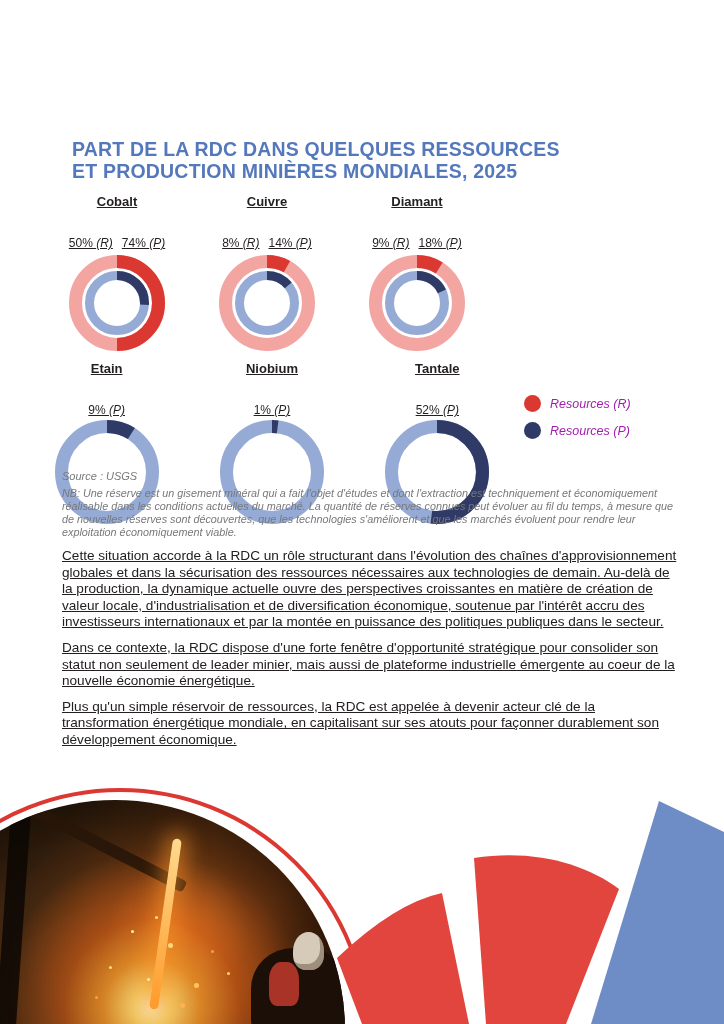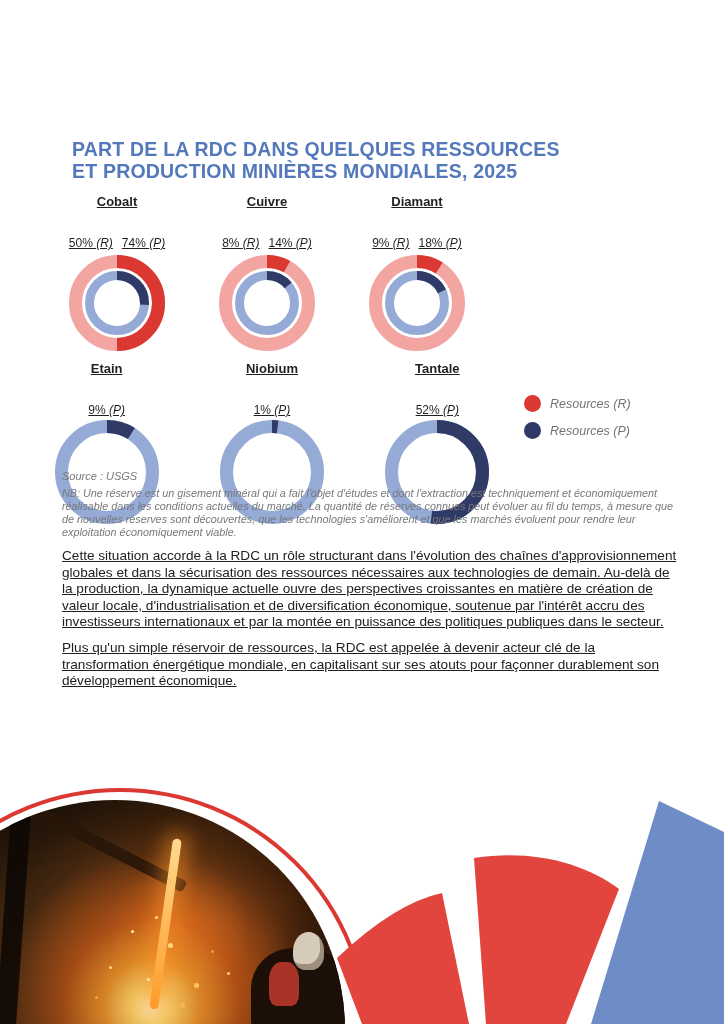--- a/index.html
+++ b/index.html
@@ -19,21 +19,21 @@
   .m-vals{font-size:12px;line-height:14px;white-space:nowrap;margin-top:27px;}
   .m-vals .tag{font-style:italic;}
   .m-vals .grp2{margin-left:9px;}
   .cell svg{margin-top:5px;display:block;}
   .chart-row.r2{margin-top:10px;gap:36px;}
   .chart-row.r2 .cell svg{margin-top:3px;}
   
   .legend{position:absolute;left:524px;top:390px;}
   .legend-item{display:flex;align-items:center;height:27px;}
   .legend-dot{width:17px;height:17px;border-radius:50%;margin-right:9px;flex:0 0 auto;}
-  .legend-label{font-size:12.5px;font-style:italic;color:#737373;}
+  .legend-label{font-size:12.5px;font-style:italic;color:#a21caf;}
   
   .source{position:absolute;left:62px;top:470px;font-size:11px;font-style:italic;color:#77787b;}
   .note{position:absolute;left:62px;top:487px;width:618px;font-size:10.8px;
     line-height:13px;font-style:italic;color:#77787b;}
   
   .bodytext{position:absolute;left:62px;top:548px;width:616px;text-decoration:underline;}
   .bodytext p{margin:0 0 9px 0;font-size:13.6px;line-height:16.6px;color:#232022;}
   
   .photo-arc{position:absolute;left:-130px;top:788px;width:492px;height:492px;
     border:4.5px solid #DC3832;border-radius:50%;z-index:1;}
@@ -146,20 +146,21 @@
         <span class="legend-dot" style="background: rgb(47, 58, 102);"></span>
         <span class="legend-label">Resources (P)</span>
       </div>
     </div>
 
   <div class="source">Source : USGS</div>
   <div class="note">NB: Une réserve est un gisement minéral qui a fait l'objet d'études et dont l'extraction est techniquement et économiquement réalisable dans les conditions actuelles du marché. La quantité de réserves connues peut évoluer au fil du temps, à mesure que de nouvelles réserves sont découvertes, que les technologies s'améliorent et que les marchés évoluent pour rendre leur exploitation économiquement viable.</div>
 
   <div class="bodytext" id="paragraphs">
       <p class="body-p">Cette situation accorde à la RDC un rôle structurant dans l'évolution des chaînes d'approvisionnement globales et dans la sécurisation des ressources nécessaires aux technologies de demain. Au-delà de la production, la dynamique actuelle ouvre des perspectives croissantes en matière de création de valeur locale, d'industrialisation et de diversification économique, soutenue par l'intérêt accru des investisseurs internationaux et par la montée en puissance des politiques publiques dans le secteur.</p>
+      <p class="body-p">Dans ce contexte, la RDC dispose d'une forte fenêtre d'opportunité stratégique pour consolider son statut non seulement de leader minier, mais aussi de plateforme industrielle émergente au coeur de la nouvelle économie énergétique.</p>
       <p class="body-p">Plus qu'un simple réservoir de ressources, la RDC est appelée à devenir acteur clé de la transformation énergétique mondiale, en capitalisant sur ses atouts pour façonner durablement son développement économique.</p>
     </div>
 
   <div class="photo-arc"></div>
   <div class="photo">
 
     <div class="scaffold1"></div>
     <div class="girder"></div>
     <div class="beam"></div>
     <div class="silhouette"></div>

